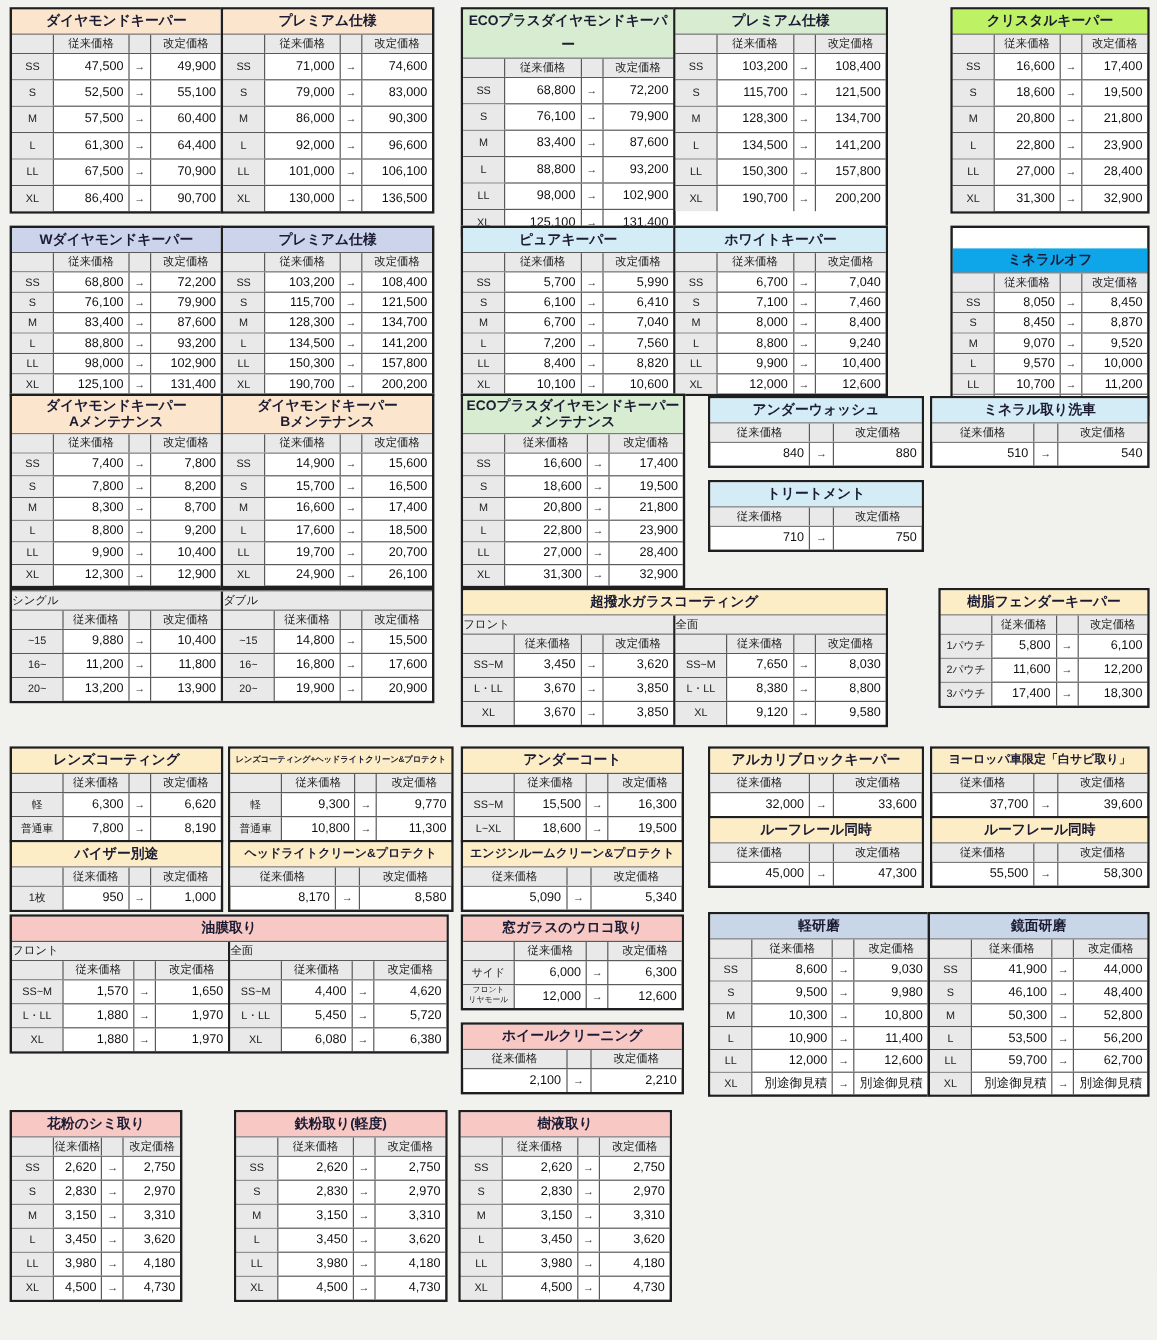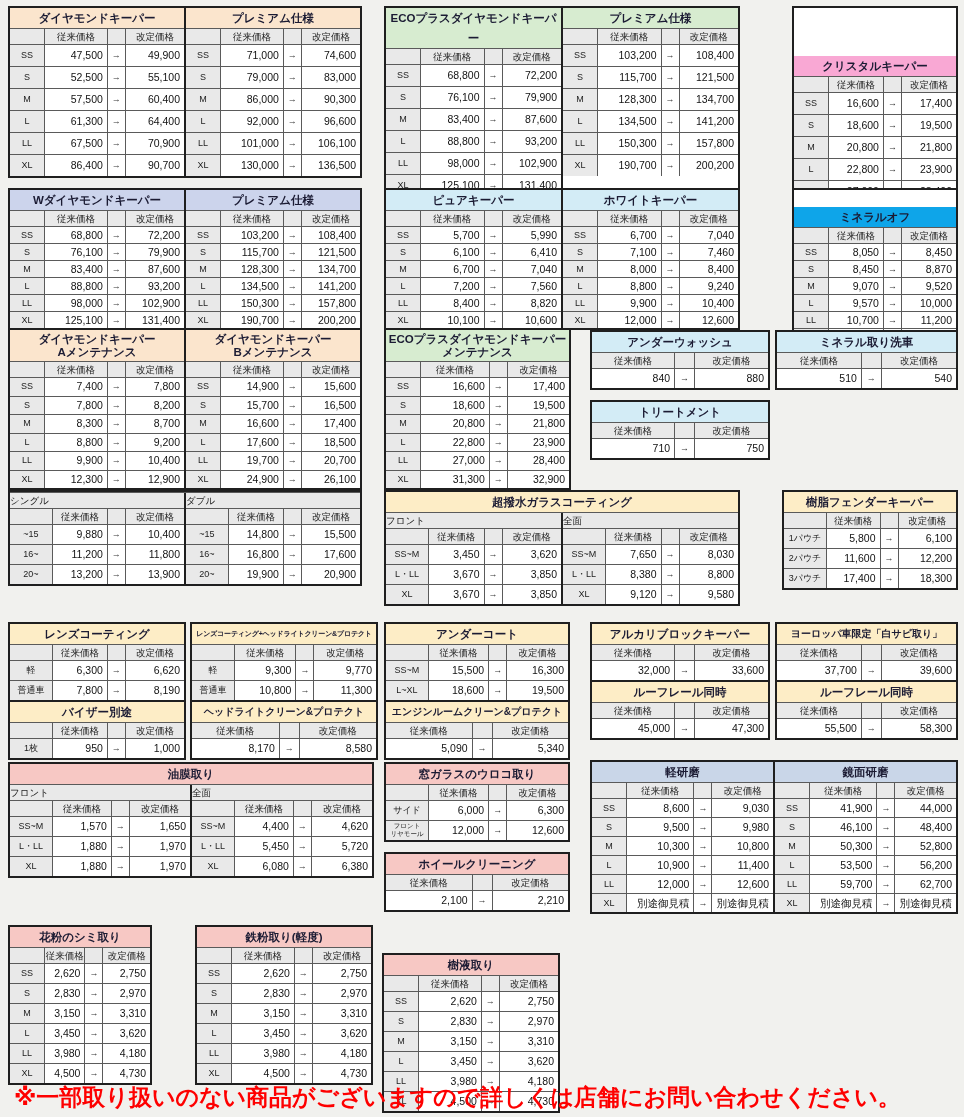--- a/index.html
+++ b/index.html
@@ -224,21 +224,21 @@
         <div class="rw">
           <span class="lbl">XL</span>
           <span class="old">190,700</span>
           <span class="arr">→</span>
           <span class="new">200,200</span>
         </div>
       </div>
     </div>
   <div class="mount" style="left:792px;top:6px;width:166px;--rh:21px" data-table="crystal">
       <div class="ptable">
-        <div class="ttl" style="background: #f9a8d4; margin-top: 48px;">クリスタルキーパー</div>
+        <div class="ttl" style="background: #bef264;">クリスタルキーパー</div>
         <div class="hdr">
           <span class="corner"></span>
           <span class="h">従来価格</span>
           <span class="h"></span>
           <span class="h">改定価格</span>
         </div>
         <div class="rw">
           <span class="lbl">SS</span>
           <span class="old">16,600</span>
           <span class="arr">→</span>
@@ -1295,21 +1295,21 @@
           <span class="new">4,180</span>
         </div>
         <div class="rw">
           <span class="lbl">XL</span>
           <span class="old">4,500</span>
           <span class="arr">→</span>
           <span class="new">4,730</span>
         </div>
       </div>
     </div>
-  <div class="mount" style="left:382px;top:953px;width:178px" data-table="tree_sap">
+  <div class="mount" style="left:382px;top:925px;width:178px" data-table="tree_sap">
       <div class="ptable">
         <div class="ttl" style="background: rgb(247, 200, 196);">樹液取り</div>
         <div class="hdr">
           <span class="corner"></span>
           <span class="h">従来価格</span>
           <span class="h"></span>
           <span class="h">改定価格</span>
         </div>
         <div class="rw">
           <span class="lbl">SS</span>
@@ -1343,14 +1343,13 @@
         </div>
         <div class="rw">
           <span class="lbl">XL</span>
           <span class="old">4,500</span>
           <span class="arr">→</span>
           <span class="new">4,730</span>
         </div>
       </div>
     </div>
 
-  <div class="notice" style="left:14px;top:1082px">※一部取り扱いのない商品がございますので詳しくは店舗にお問い合わせください。</div>
 </div>
 
 </body></html>

